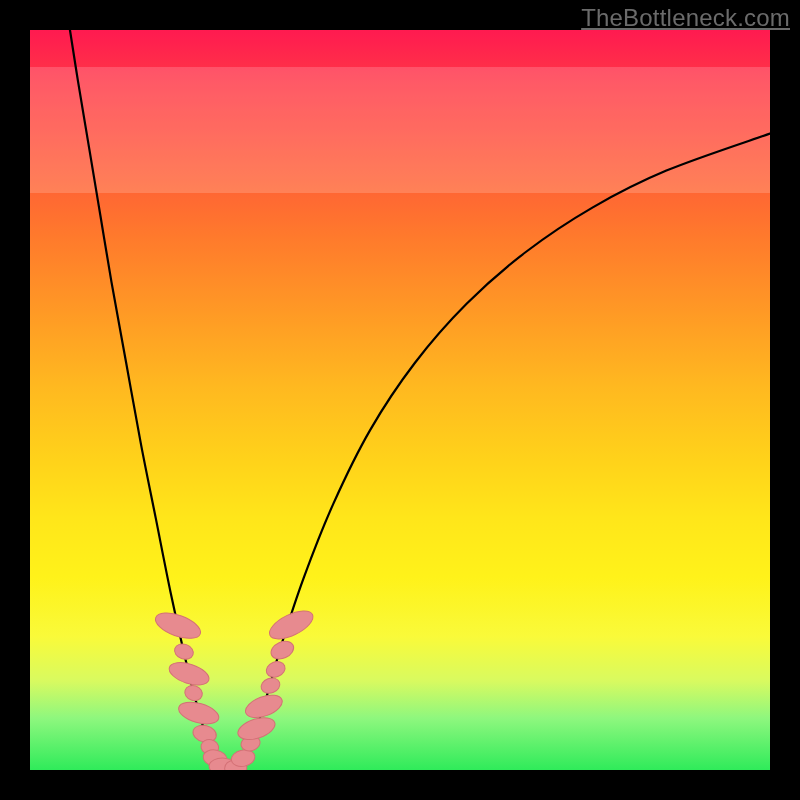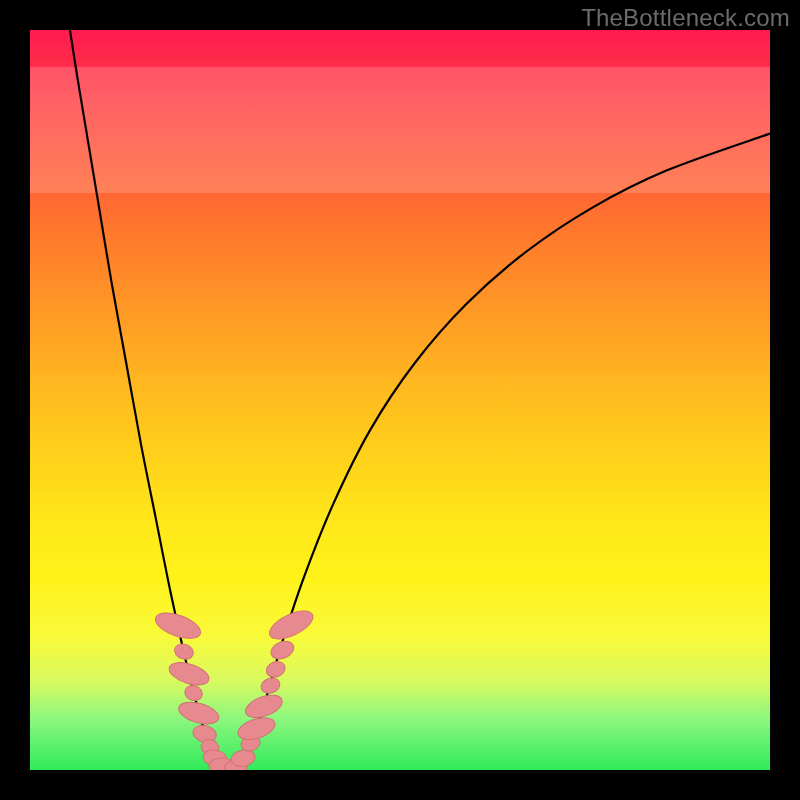--- a/index.html
+++ b/index.html
@@ -64,20 +64,21 @@
     height: 740px;
   }
   .watermark {
     position: absolute;
     top: 4px;
     right: 10px;
     color: #6b6b6b;
     font-size: 24px;
     font-weight: 500;
     letter-spacing: 0.2px;
+    text-decoration: underline;
   }
 </style>
 </head>
 <body>
 
 <div class="frame">
 
   <div class="plot">
     <div class="gradient"></div>
 

